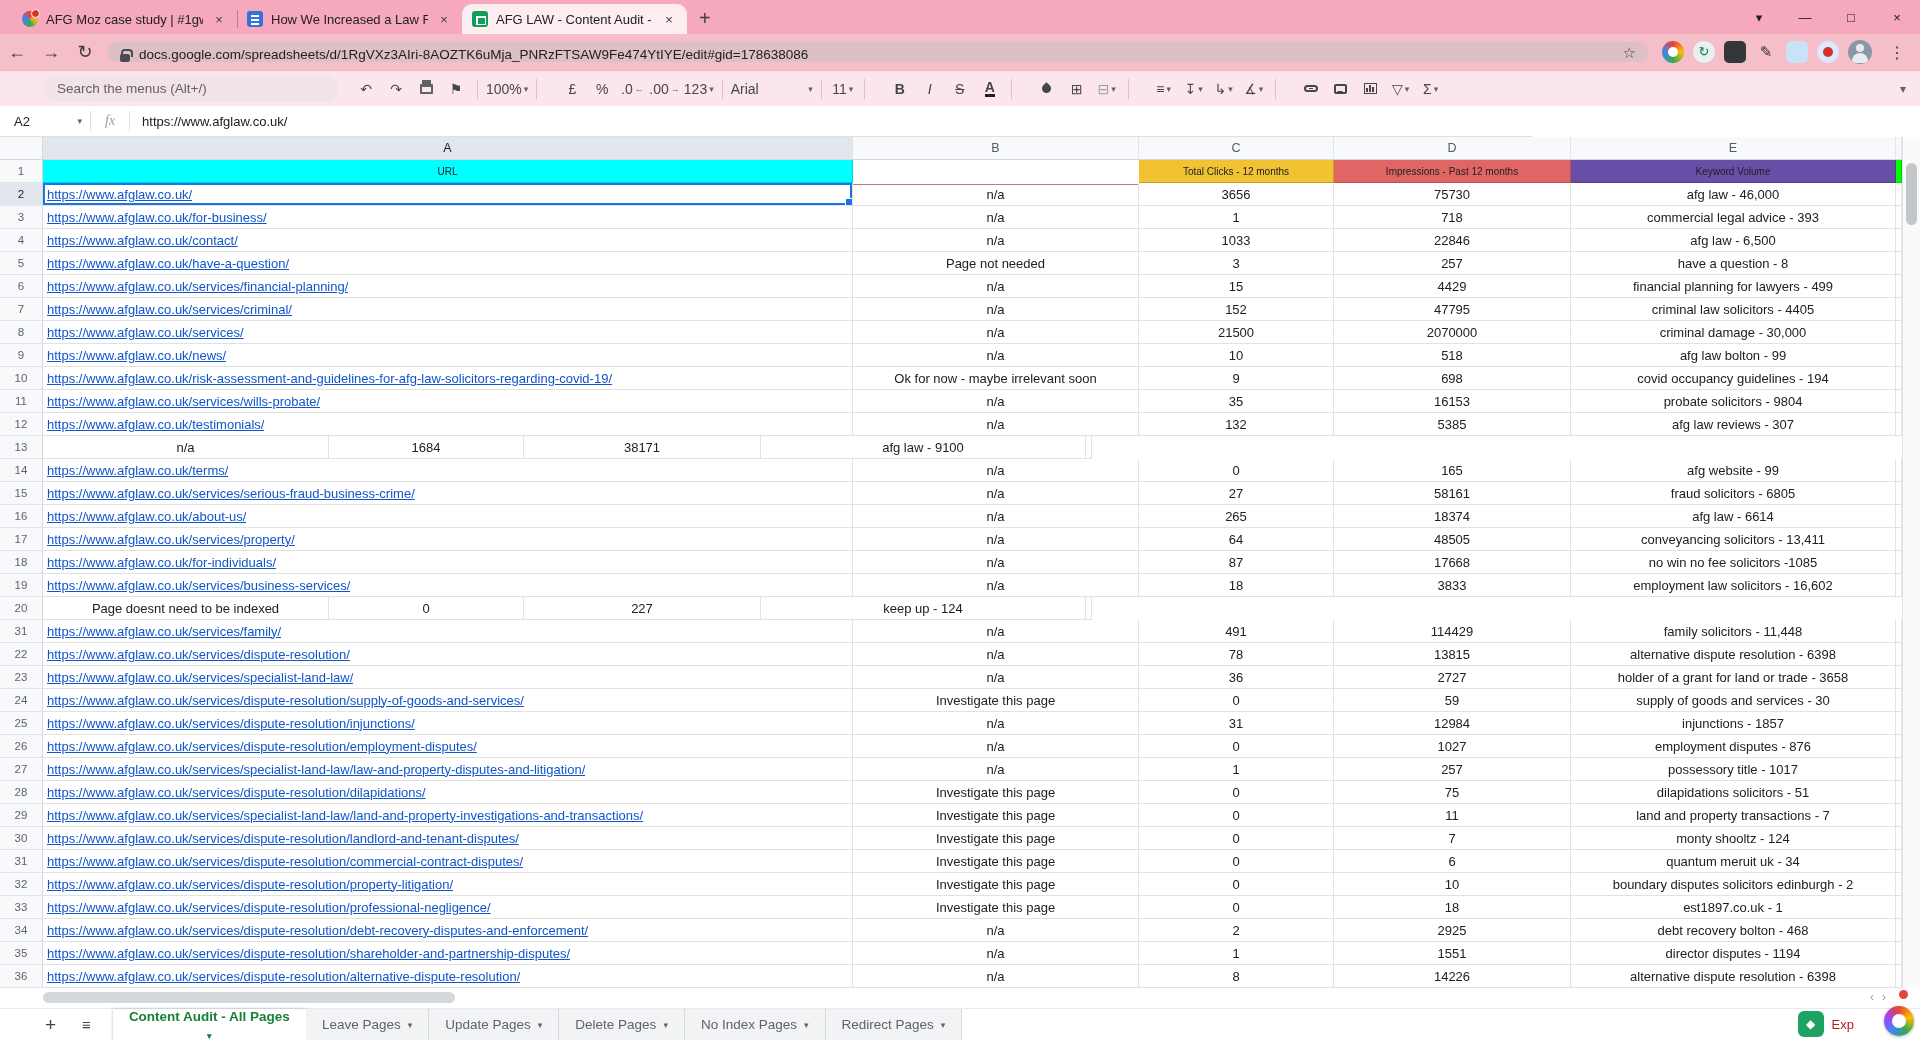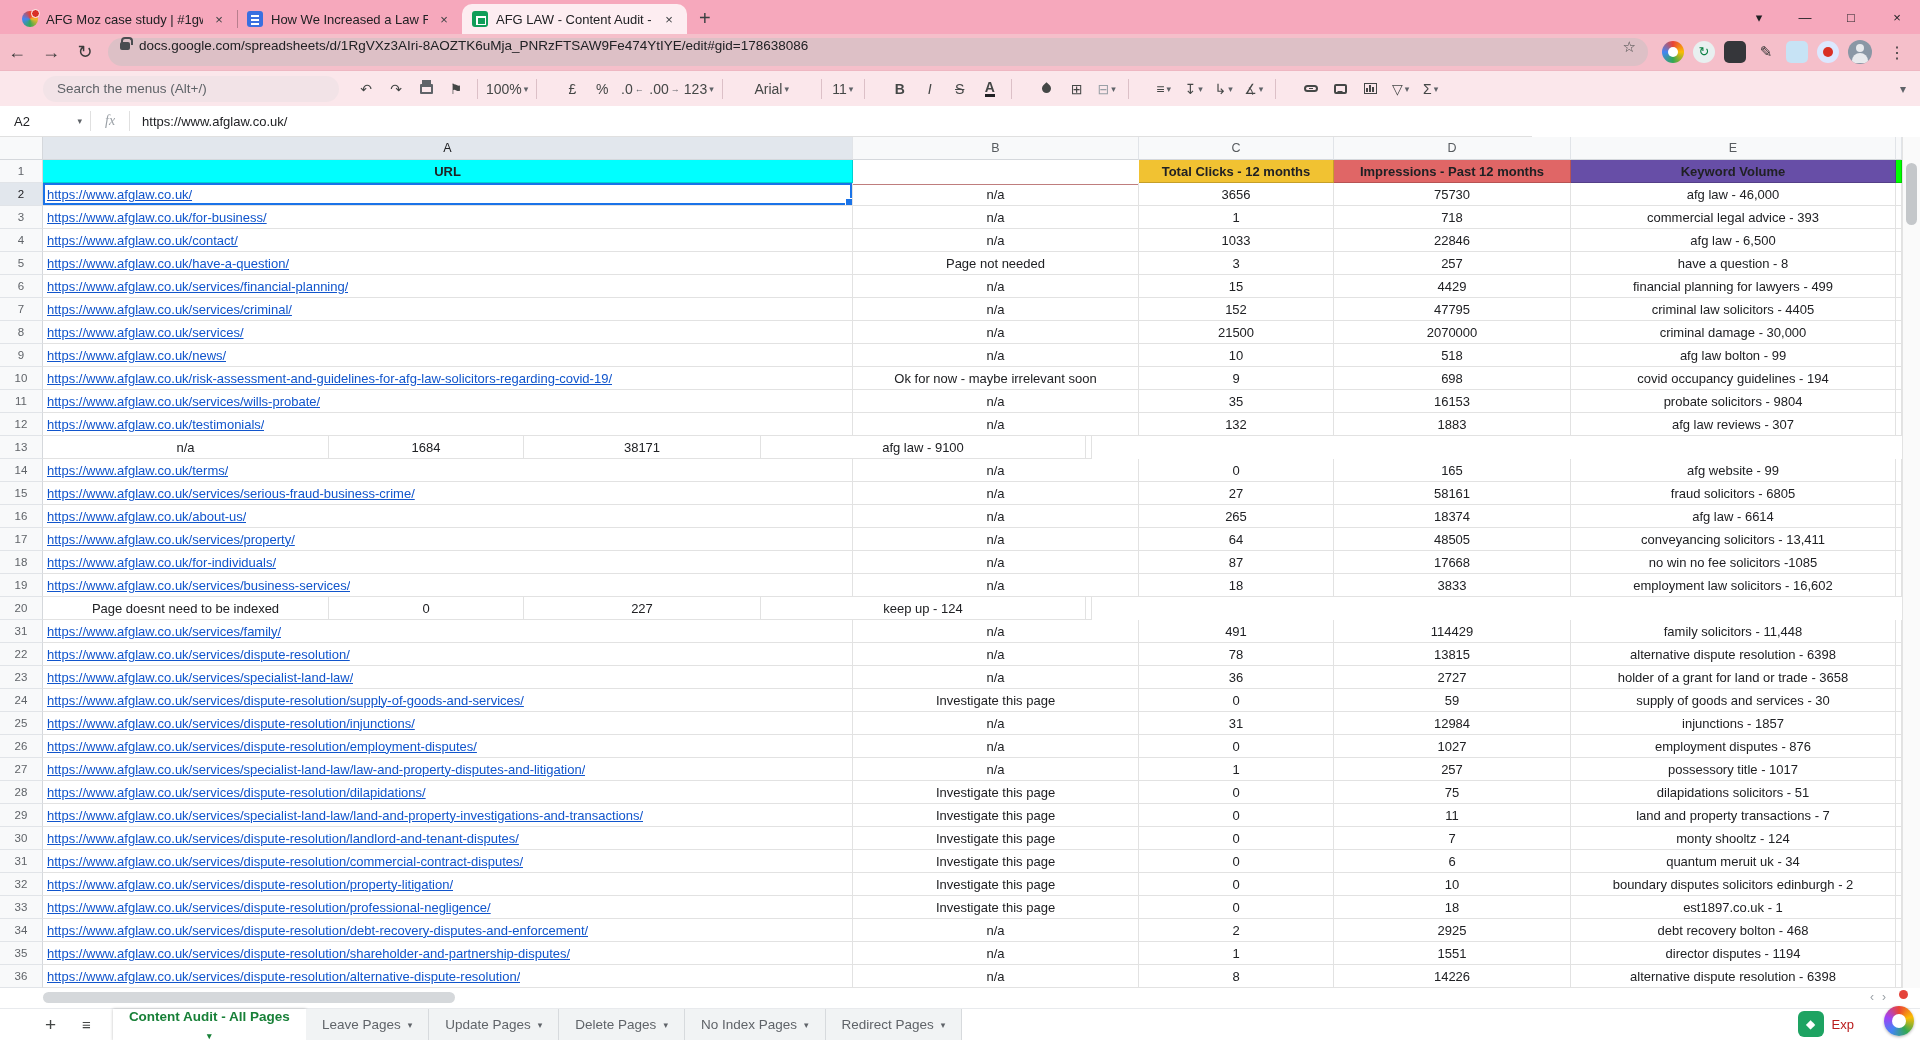--- a/index.html
+++ b/index.html
@@ -21,21 +21,21 @@
   .docs-favicon:after { content:''; position:absolute; left:4px; top:4px; width:8px; height:2px; background:#fff; box-shadow:0 4px 0 #fff, 0 8px 0 #fff; }
   .sheets-favicon { background:#0f9d58; }
   .sheets-favicon:after { content:''; position:absolute; left:4px; top:5px; width:8px; height:7px; border:1px solid #fff; box-shadow:inset 3px 0 0 -2px #fff, inset 0 3px 0 -2px #fff; }
   .newtab { font-size:20px; color:#3c4043; margin-left:12px; padding-bottom:4px; }
   .wincontrols { margin-left:auto; display:flex; align-items:center; height:34px; }
   .wc { width:46px; text-align:center; color:#202124; font-size:13px; }
 
   
   .urlrow { position:absolute; top:34px; left:0; width:1920px; height:36px; background:#f5bfca; display:flex; align-items:center; }
   .navbtn { font-size:18px; color:#3b3b3b; width:34px; text-align:center; }
-  .omnibox { width:1540px; height:28px; margin-left:6px; background:#ddc0c6; border-radius:14px; display:flex; align-items:flex-start; padding:0 12px; gap:9px; }
+  .omnibox { width:1540px; height:20px; margin-left:6px; background:#ddc0c6; border-radius:14px; display:flex; align-items:flex-end; padding:0 12px; gap:9px; }
   .lock { width:10px; height:8px; background:#494c50; border-radius:2px; position:relative; margin-top:4px; flex:none; }
   .lock:before { content:''; position:absolute; top:-5px; left:1px; width:8px; height:6px; border:2px solid #494c50; border-bottom:none; border-radius:4px 4px 0 0; }
   .urltext { flex:1; font-size:13.5px; color:#202124; white-space:nowrap; overflow:hidden; }
   .star { color:#444746; font-size:15px; }
   .extrow { display:flex; align-items:center; gap:9px; margin-left:14px; }
   .ext { width:22px; height:22px; border-radius:50%; flex:none; position:relative; }
   .ext-wheel { background:conic-gradient(#ea4335,#fbbc04,#34a853,#4285f4,#ea4335); }
   .ext-wheel:after { content:''; position:absolute; inset:6px; background:#fff; border-radius:50%; }
   .ext-teal { background:#e8f0f0; color:#0b8043; font-size:13px; text-align:center; line-height:22px; }
   .ext-dark { background:#35363a; border-radius:5px; }
@@ -83,21 +83,21 @@
   .colheads { display:flex; height:23px; }
   .ch { background:#f8f9fa; border-right:1px solid #e1e4e8; border-bottom:1px solid #d5d8dc; color:#575b5f; font-size:12.5px; display:flex; align-items:center; justify-content:center; }
   .ch.hl { background:#e2e7ed; color:#202124; }
   .corner { width:43px; background:#f8f9fa; border-right:1px solid #d5d8dc; border-bottom:1px solid #d5d8dc; }
   .r { display:flex; height:23px; }
   .rn { width:43px; flex:none; background:#f8f9fa; border-right:1px solid #d5d8dc; border-bottom:1px solid #e1e4e8; color:#5f6368; font-size:11.5px; display:flex; align-items:center; justify-content:center; }
   .rn.hl { background:#e2e7ed; color:#202124; }
   .c { border-right:1px solid #e2e2e2; border-bottom:1px solid #e2e2e2; font-size:13px; color:#202124; display:flex; align-items:center; justify-content:center; padding:0 4px; overflow:hidden; white-space:nowrap; flex:none; }
   .c.left { justify-content:flex-start; }
   .w-a{width:810px} .w-b{width:286px} .w-c{width:195px} .w-d{width:237px} .w-e{width:325px} .w-f{width:6px; padding:0;}
-  .hrow .c { font-weight:bold; font-size:13px; border-right:1px solid rgba(0,0,0,.18); border-bottom:1px solid rgba(0,0,0,.18); }
+  .hrow .c { font-weight:normal; font-size:10px; border-right:1px solid rgba(0,0,0,.18); border-bottom:1px solid rgba(0,0,0,.18); }
   .link { color:#1155cc; text-decoration:underline; overflow:hidden; text-overflow:ellipsis; white-space:nowrap; }
   .sel { box-shadow:inset 0 0 0 2px #1a73e8; position:relative; }
   .sel:after { content:''; position:absolute; right:-1px; bottom:-1px; width:6px; height:6px; background:#1a73e8; border:1px solid #fff; }
 
   
   .vscroll { position:absolute; top:137px; right:0; width:18px; height:851px; background:#fafafa; border-left:1px solid #e3e3e3; }
   .vthumb { position:absolute; top:26px; left:3px; width:11px; height:62px; background:#c4c7ca; border-radius:6px; }
   .hscrollstrip { position:absolute; top:988px; left:0; width:1920px; height:20px; background:#fff; }
   .hthumb { position:absolute; top:4px; left:43px; width:412px; height:11px; background:#d5d8db; border-radius:6px; }
   .hs-arrows { position:absolute; right:26px; top:2px; color:#9aa0a6; font-size:12px; letter-spacing:8px; }
@@ -196,21 +196,21 @@
       <span class="tbtn">
           <span>.00</span>
           <span class="cd">→</span>
         </span>
       <span class="tbtn">
           <span>123</span>
           <span class="cd">▾</span>
         </span>
     </div>
     <span class="tdiv"></span>
-    <span class="tbtn" style="min-width:82px; ">
+    <span class="tbtn" style="min-width:82px; justify-content:space-between;">
         <span>Arial</span>
         <span class="cd">▾</span>
       </span>
     <span class="tdiv"></span>
     <span class="tbtn">
         <span>11</span>
         <span class="cd">▾</span>
       </span>
     <span class="tdiv"></span>
     <div class="tgroup">
@@ -419,21 +419,21 @@
      <div class="c w-e">probate solicitors - 9804</div>
      <div class="c w-f"></div>
         </div>
         <div class="r">
           <div class="rn">12</div>
      <div class="c w-a left">
             <span class="link">https://www.afglaw.co.uk/testimonials/</span>
           </div>
      <div class="c w-b">n/a</div>
      <div class="c w-c">132</div>
-     <div class="c w-d">1883</div>
+     <div class="c w-d">5385</div>
      <div class="c w-e">afg law reviews - 307</div>
      <div class="c w-f"></div>
         </div>
         <div class="r">
           <div class="rn">13</div>
      <div class="c w-b">n/a</div>
      <div class="c w-c">1684</div>
      <div class="c w-d">38171</div>
      <div class="c w-e">afg law - 9100</div>
      <div class="c w-f"></div>

